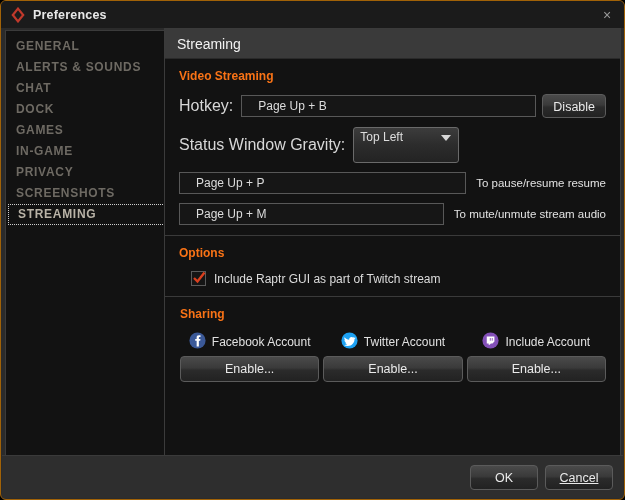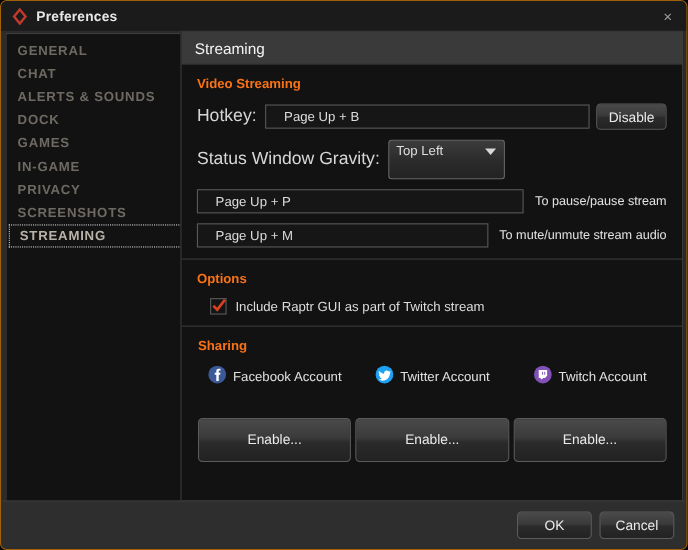--- a/index.html
+++ b/index.html
@@ -243,62 +243,61 @@
     height: 17px;
     margin-right: 6px;
     flex: 0 0 auto;
   }
   .share-name {
     color: #e0e0e0;
     font-size: 12px;
   }
   .share-btn {
     width: 100%;
-    height: 40px;
+    height: 26px;
     line-height: 20px;
-    margin-top: 24px;
   }
 
   
   .footer {
     position: absolute;
     left: 1px;
     right: 1px;
     bottom: 1px;
     height: 42px;
     background: #2e2e2e;
     border-top: 1px solid #3a3a3a;
   }
   .footer .btn {
     position: absolute;
     top: 9px;
     width: 68px;
     height: 25px;
     line-height: 23px;
   }
   .btn-ok { right: 85px; }
-  .btn-cancel { right: 10px; }
+  .btn-cancel { right: 10px; text-decoration: underline; }
 </style>
 </head>
 <body>
 
 <div class="window">
 
   <div class="titlebar">
     <svg class="logo-icon" viewBox="0 0 16 16">
       <path d="M8 1.6 L13.2 8 L8 14.4 L2.8 8 Z" fill="none" stroke="#c0392b" stroke-width="2.2"></path>
     </svg>
     <span class="title-text">Preferences</span>
     <div class="close-btn">×</div>
   </div>
 
   <div class="sidebar">
     <div class="side-item">GENERAL</div>
+    <div class="side-item">ALERTS &amp; SOUNDS</div>
     <div class="side-item">CHAT</div>
-    <div class="side-item">ALERTS &amp; SOUNDS</div>
     <div class="side-item">DOCK</div>
     <div class="side-item">GAMES</div>
     <div class="side-item">IN-GAME</div>
     <div class="side-item">PRIVACY</div>
     <div class="side-item">SCREENSHOTS</div>
     <div class="side-item selected">STREAMING</div>
   </div>
 
   <div class="content">
 
@@ -316,21 +315,21 @@
       <div class="row">
         <span class="row-label">Status Window Gravity:</span>
         <div class="select">
           <span>Top Left</span>
           <span class="arrow"></span>
         </div>
       </div>
 
       <div class="row">
         <input class="textbox" style="width: 310px;" value="Page Up + P">
-        <span class="hint">To pause/pause stream</span>
+        <span class="hint">To pause/resume resume</span>
       </div>
 
       <div class="row">
         <input class="textbox" style="width: 283px;" value="Page Up + M">
         <span class="hint">To mute/unmute stream audio</span>
       </div>
     </div>
 
     <div class="section">
       <div class="section-title">Options</div>
@@ -371,21 +370,21 @@
         </div>
 
         <div class="share-col">
           <div class="share-head">
             <svg class="share-icon" viewBox="0 0 20 20">
               <circle cx="10" cy="10" r="9.5" fill="#8350b8"></circle>
               <path d="M5.6 5.2h9v6.1l-2.3 2.3h-1.9l-1.3 1.3H7.8v-1.3H5.6z" fill="#ffffff"></path>
               <rect x="9.2" y="7.1" width="1.05" height="3.1" fill="#8350b8"></rect>
               <rect x="11.5" y="7.1" width="1.05" height="3.1" fill="#8350b8"></rect>
             </svg>
-            <span class="share-name">Twitch Account</span>
+            <span class="share-name">Include Account</span>
           </div>
           <button class="btn share-btn">Enable...</button>
         </div>
 
       </div>
     </div>
 
   </div>
 
   <div class="footer">

